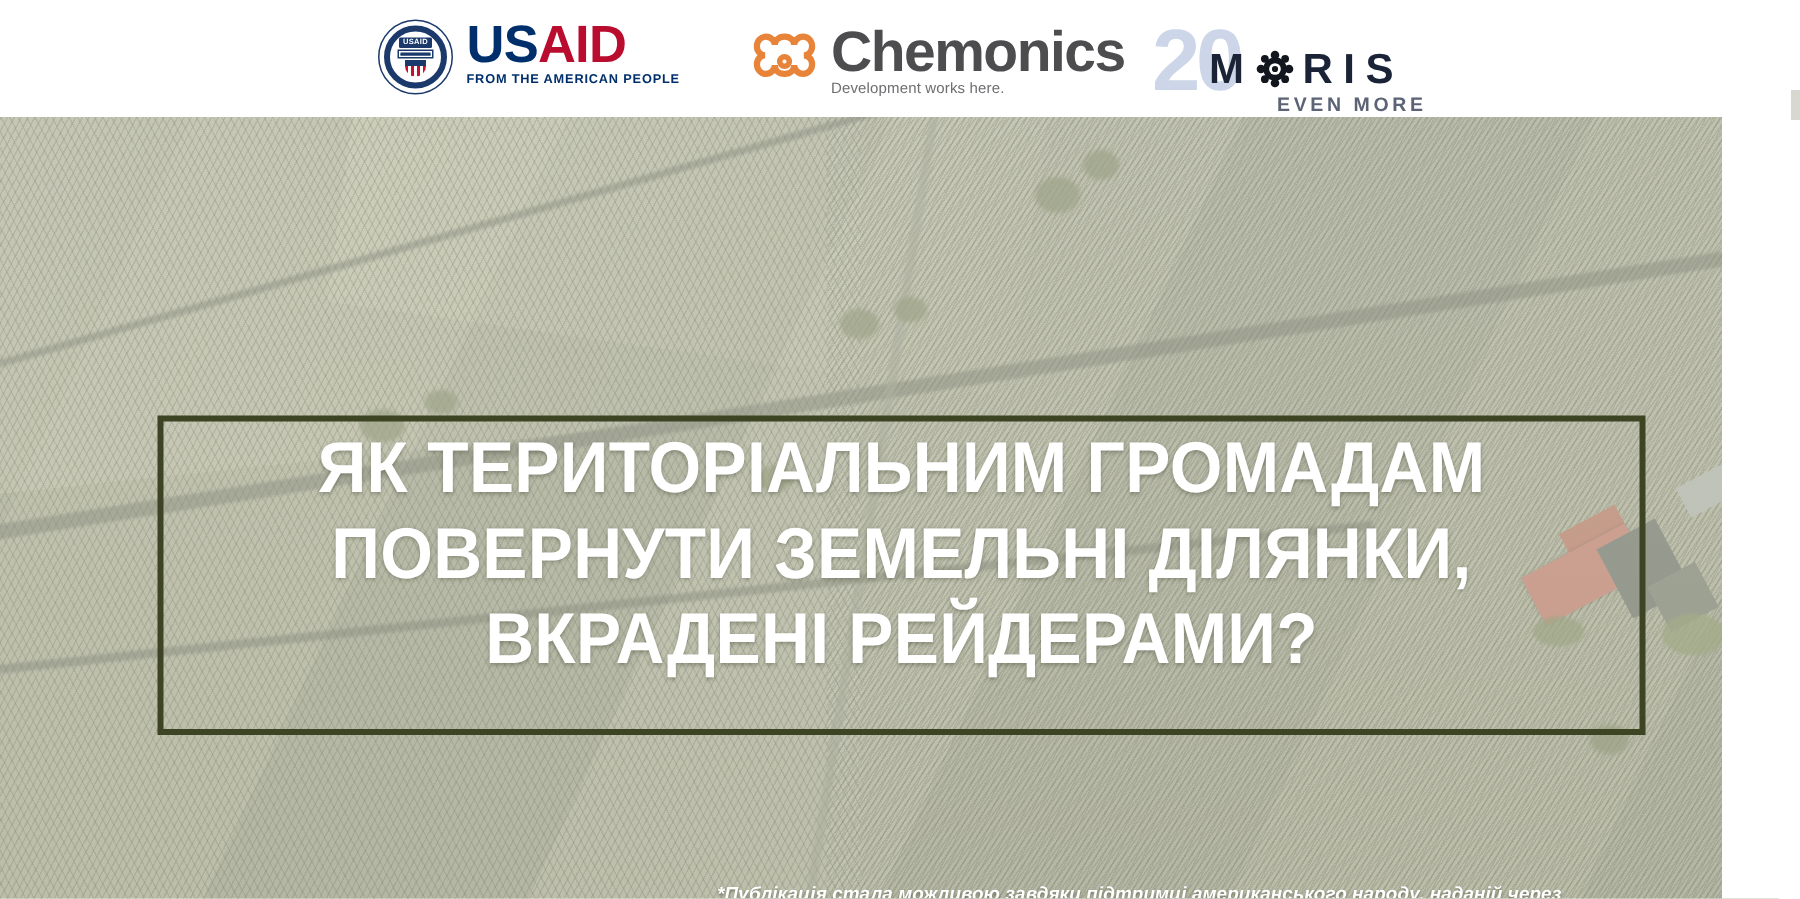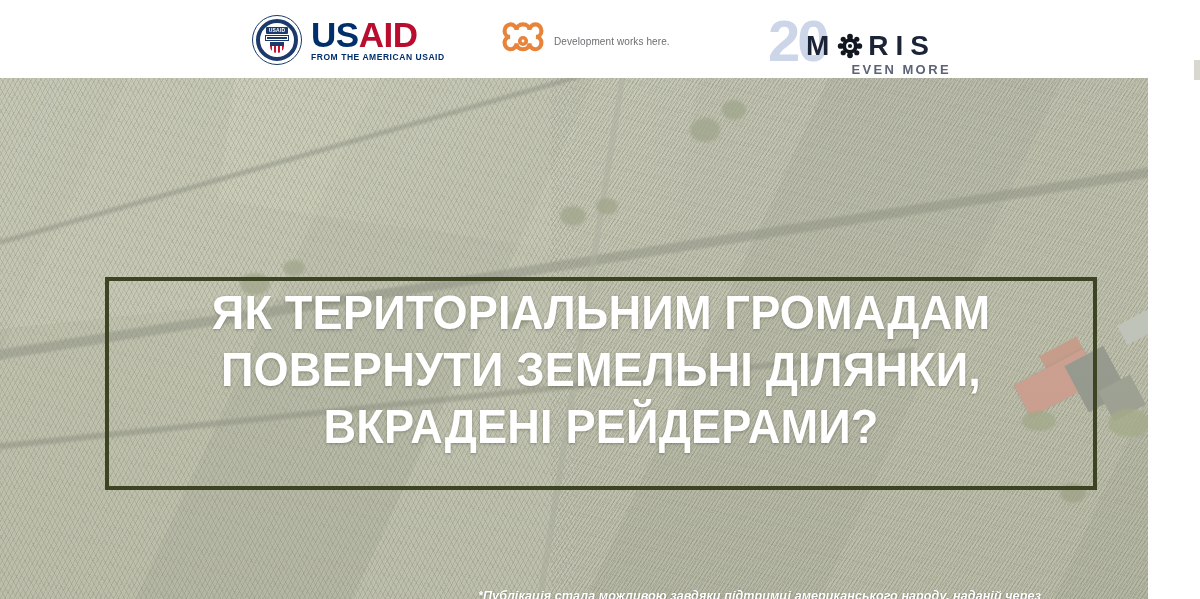--- a/index.html
+++ b/index.html
@@ -13,21 +13,21 @@
   
   .logo-bar{
     position:absolute;left:0;top:0;width:1200px;height:78px;
     background:#ffffff;z-index:5;
   }
   .logo-bar-inner{
     position:relative;width:100%;height:100%;
   }
 
   
-  .usaid{position:absolute;left:252px;top:13px;height:54px;display:flex;align-items:center;}
+  .usaid{position:absolute;left:252px;top:13px;height:54px;display:flex;}
   .usaid-seal{
     position:relative;width:50px;height:50px;border-radius:50%;
     background:#ffffff;
     border:1.5px solid #1b3a6b;
     box-sizing:border-box;
     display:flex;align-items:center;justify-content:center;
     flex:none;
   }
   .usaid-seal .ring{
     position:absolute;left:3px;top:3px;right:3px;bottom:3px;border-radius:50%;
@@ -233,34 +233,35 @@
                 <i></i>
                 <i></i>
               </div>
             <div class="shield"></div>
           </div>
         </div>
         <div class="usaid-word">
           <div class="w">
             <span class="us">US</span><span class="aid">AID</span>
           </div>
-          <div class="sub">FROM THE AMERICAN USAID</div>
+          <div class="sub">FROM THE AMERICAN PEOPLE</div>
         </div>
       </div>
 
       <div class="chem">
         <div class="chem-mark">
           <svg viewBox="0 0 100 100" width="46" height="46" aria-hidden="true">
             <g fill="none" stroke="#e8833a" stroke-width="9" stroke-linecap="round">
               <path d="M50 14c-9 0-14 6-14 12 0-6-6-12-13-12s-13 6-13 14 6 13 12 13c-6 0-12 5-12 13s6 14 13 14 13-6 13-13c0 7 5 13 14 13s14-6 14-13c0 7 6 13 13 13s13-6 13-14-6-13-12-13c6 0 12-5 12-13s-6-14-13-14-13 6-13 12c0-6-5-12-14-12z"></path>
             </g>
             <circle cx="50" cy="50" r="7" fill="none" stroke="#e8833a" stroke-width="8"></circle>
           </svg>
         </div>
         <div class="chem-text">
+          <div class="nm">Chemonics</div>
           <div class="tag">Development works here.</div>
         </div>
       </div>
 
       <div class="moris">
         <div class="twenty">20</div>
         <div class="word">
           <span class="lt">M</span>
           <span class="glyph">
             <svg viewBox="0 0 100 100" width="26" height="26" aria-hidden="true">

